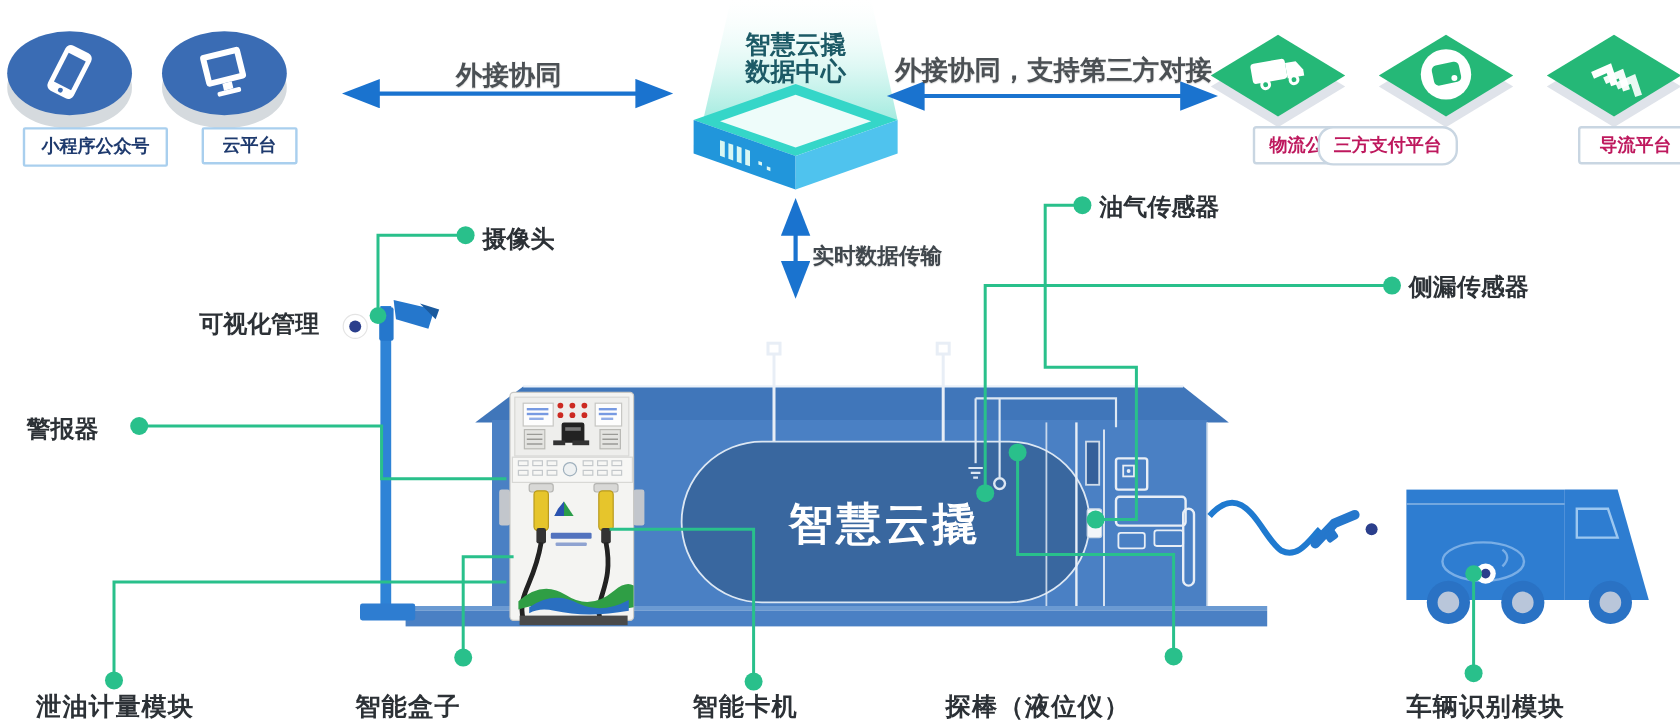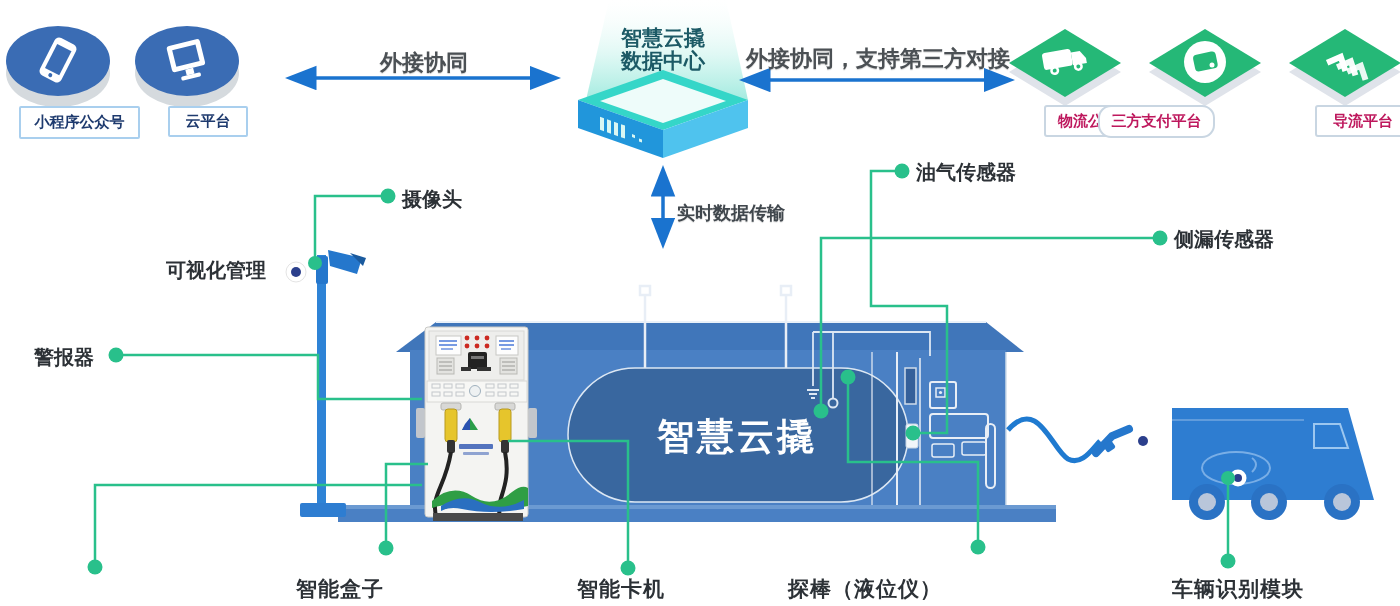--- a/index.html
+++ b/index.html
@@ -326,22 +326,23 @@
   <div class="pill pill-right" style="left:1028px;top:105px;width:84px;height:28px;">物流公司</div>
   <div class="pill pill-right" style="left:1082px;top:105px;width:113px;height:29px;border-radius:13px;">三方支付平台</div>
   <div class="pill pill-right" style="left:1299px;top:105px;width:92px;height:28px;">导流平台</div>
 
   <div class="rt-lbl">实时数据传输</div>
 
   <div class="tank-title">智慧云撬</div>
 
   <div class="lbl" style="left:402px;top:186px;">摄像头</div>
   <div class="lbl" style="left:166px;top:257px;">可视化管理</div>
-  <div class="lbl" style="left:22px;top:344px;margin-left:12px;">警报器</div>
+  <div class="lbl" style="left:22px;top:344px;">警报器</div>
   <div class="lbl" style="left:916px;top:159px;">油气传感器</div>
   <div class="lbl" style="left:1174px;top:226px;">侧漏传感器</div>
 
+  <div class="lbl lbl-lg" style="left:15px;top:575px;width:162px;text-align:center;">泄油计量模块</div>
   <div class="lbl lbl-lg" style="left:296px;top:575px;">智能盒子</div>
   <div class="lbl lbl-lg" style="left:577px;top:575px;">智能卡机</div>
   <div class="lbl lbl-lg" style="left:1172px;top:575px;">车辆识别模块</div>
   <div class="lbl lbl-lg" style="left:788px;top:575px;">探棒（液位仪）</div>
 
 </div>
 
 </body></html>

